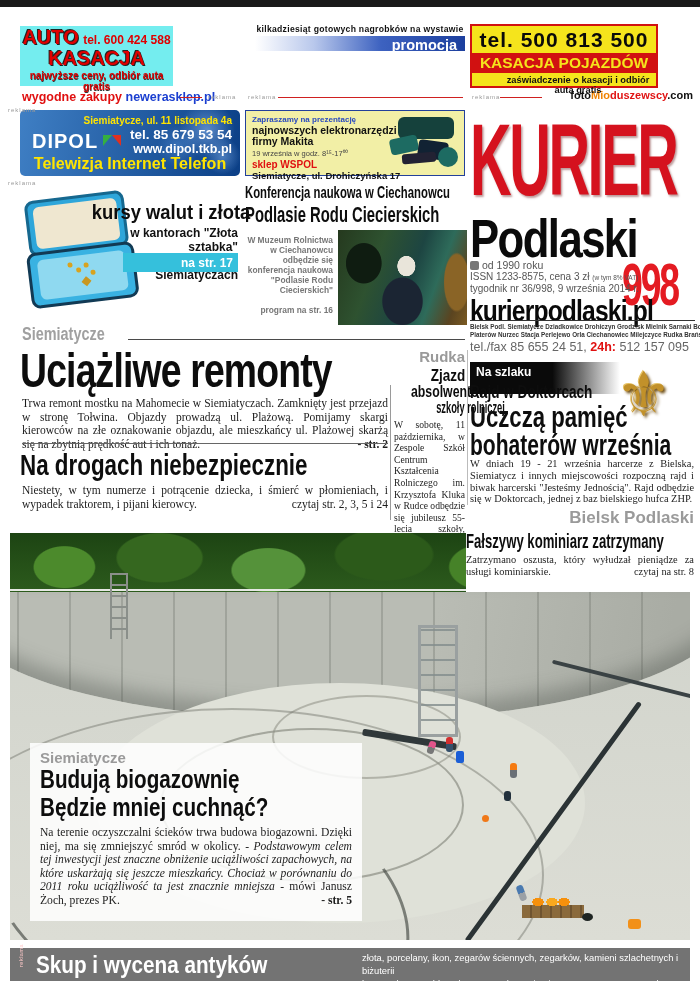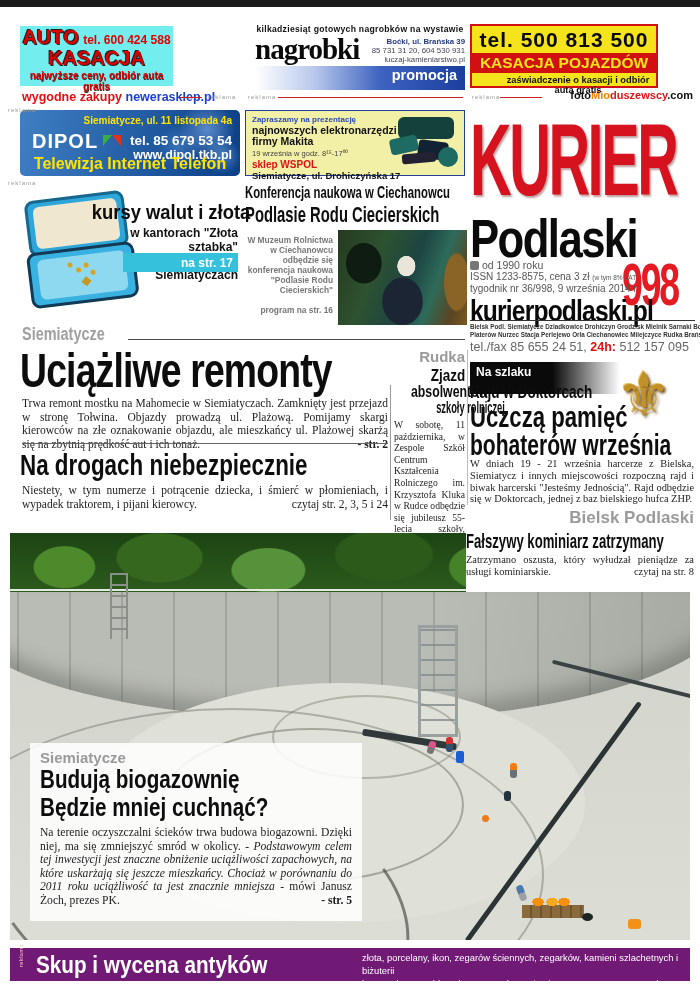--- a/index.html
+++ b/index.html
@@ -41,47 +41,39 @@
   <div class="abs tinyrek" style="left:248px;top:94px;">reklama</div>
   <div class="abs redline" style="left:278px;top:97px;width:185px;"></div>
   <div class="abs tinyrek" style="left:472px;top:94px;">reklama</div>
   <div class="abs redline" style="left:500px;top:97px;width:42px;"></div>
   <div class="abs" style="left:545px;top:89px;width:148px;text-align:right;font-size:11px;font-weight:bold;">
     <span style="color:#111;">foto</span><span style="color:#f08300;">Mio</span><span style="color:#e01313;">duszewscy</span><span style="color:#111;">.com</span>
   </div>
 
   <div class="abs" style="left:255px;top:24px;width:210px;height:64px;">
     <div style="font-size:8.6px;font-weight:bold;color:#111;text-align:center;letter-spacing:0.3px;">kilkadziesiąt gotowych nagrobków na wystawie</div>
-    <div style="display:flex;align-items:flex-start;margin-top:1px;">
-      <div style="font-family:'Liberation Serif',serif;font-weight:bold;font-size:29px;letter-spacing:-1px;color:#0a0a0a;line-height:28px;">nagrobki</div>
-      <div style="margin-left:auto;text-align:right;line-height:9px;padding-top:2px;">
-        <div style="font-size:7.8px;font-weight:bold;color:#233a8a;">Boćki, ul. Brańska 39</div>
-        <div style="font-size:7.8px;color:#445;">85 731 31 20, 604 530 931</div>
-        <div style="font-size:7.8px;color:#445;">luczaj-kamieniarstwo.pl</div>
-      </div>
-    </div>
-    <div style="margin-top:2px;height:24px;background:linear-gradient(90deg,#ffffff 0%,#b9c8ec 28%,#3d62c0 60%,#1c3f9e 100%);text-align:right;">
+    <div style="margin-top:2px;height:15px;background:linear-gradient(90deg,#ffffff 0%,#b9c8ec 28%,#3d62c0 60%,#1c3f9e 100%);text-align:right;">
       <span style="color:#fff;font-weight:bold;font-size:14.5px;line-height:18px;padding-right:8px;">promocja</span>
     </div>
   </div>
 
   <div class="abs" style="left:470px;top:24px;width:188px;height:64px;background:#f5e41c;border:2px solid #d11111;box-sizing:border-box;text-align:center;">
     <div style="font-size:21px;font-weight:bold;color:#0a0a0a;letter-spacing:1px;margin-top:2px;">tel. 500 813 500</div>
     <div style="background:#d11111;color:#f5e41c;font-weight:bold;font-size:15.5px;height:20px;line-height:20px;margin-top:1px;">KASACJA POJAZDÓW</div>
     <div style="font-size:9.3px;font-weight:bold;color:#111;margin-top:2px;padding-left:28px;">zaświadczenie o kasacji i odbiór auta gratis</div>
   </div>
 
   <div class="abs" style="left:20px;top:110px;width:220px;height:66px;border-radius:5px;background:radial-gradient(40px 40px at 85% 30%,rgba(160,200,255,.5),transparent 70%),radial-gradient(26px 26px at 92% 70%,rgba(150,195,250,.45),transparent 70%),radial-gradient(30px 30px at 72% 55%,rgba(120,175,240,.35),transparent 70%),linear-gradient(100deg,#3f7fc4,#0b3f86);">
     <div class="abs" style="left:12px;top:20px;">
       <span style="color:#fff;font-weight:bold;font-size:20px;letter-spacing:1px;">DIPOL</span>
       <span style="display:inline-block;width:0;height:0;border-left:9px solid #e03020;border-right:9px solid #35b040;border-bottom:0 solid transparent;border-top:11px solid transparent;transform:rotate(180deg);vertical-align:2px;"></span>
     </div>
     <div class="abs" style="right:8px;top:5px;text-align:right;">
       <div style="color:#ffe400;font-size:10px;font-weight:bold;">Siemiatycze, ul. 11 listopada 4a</div>
-      <div style="color:#fff;font-size:13.5px;font-weight:bold;margin-top:7px;">tel.  85 679 53 54</div>
+      <div style="color:#fff;font-size:13.5px;font-weight:bold;margin-top:1px;">tel.  85 679 53 54</div>
       <div style="color:#fff;font-size:12.5px;font-weight:bold;">www.dipol.tkb.pl</div>
     </div>
     <div class="abs" style="left:0;right:0;bottom:3px;text-align:center;color:#ffe400;font-weight:bold;font-size:16px;">Telewizja Internet Telefon</div>
   </div>
 
   <div class="abs" style="left:245px;top:110px;width:220px;height:66px;background:#f2efa6;border:1px solid #23409a;box-sizing:border-box;">
     <div class="abs" style="left:6px;top:3px;line-height:11px;">
       <div style="color:#2a4bbf;font-size:8px;font-weight:bold;">Zapraszamy na prezentację</div>
       <div style="color:#111;font-size:10.5px;font-weight:bold;">najnowszych elektronarzędzi</div>
       <div style="color:#111;font-size:10.5px;font-weight:bold;">firmy Makita</div>
@@ -252,21 +244,21 @@
 
   <div class="abs" style="left:466px;top:505px;width:228px;height:84px;background:#fff;padding-top:3px;">
     <div class="k" style="font-size:17px;text-align:right;">Bielsk Podlaski</div>
     <span class="cnd" style="font-size:18px;transform:scale(0.73,1.15);margin-top:3px;">Fałszywy kominiarz zatrzymany</span>
     <div class="srf" style="font-size:10.4px;line-height:12px;margin-top:4px;">
       <span>Zatrzymano oszusta, który wyłudzał pieniądze za usługi kominiarskie.</span>
       <span class="pgflt" style="font-weight:normal;">czytaj na str. 8</span>
     </div>
   </div>
 
-  <div class="abs" style="left:10px;top:948px;width:680px;height:33px;background:#701a75;">
+  <div class="abs" style="left:10px;top:948px;width:680px;height:33px;background:#737373;">
     <div class="abs" style="left:1px;top:6px;font-size:5.5px;color:#ffc9c9;transform:rotate(-90deg);transform-origin:center;width:20px;letter-spacing:0.5px;">reklama</div>
     <span class="cnd" style="position:absolute;left:26px;top:5px;font-size:23px;color:#fff;transform:scale(0.9,1.05);">Skup i wycena antyków</span>
     <div class="abs" style="left:352px;top:3px;width:322px;color:#fff;font-size:9.4px;line-height:13px;">
       <div>złota, porcelany, ikon, zegarów ściennych, zegarków, kamieni szlachetnych i biżuterii</div>
       <div>kantor Złota Sztabka, pl. Jana Pawła II, Siemiatycze, pon. - pt. 8-17, sob. 8-14</div>
     </div>
   </div>
 
   <div class="abs tinyrek" style="left:8px;top:107px;">reklama</div>
   <div class="abs tinyrek" style="left:8px;top:180px;">reklama</div>

